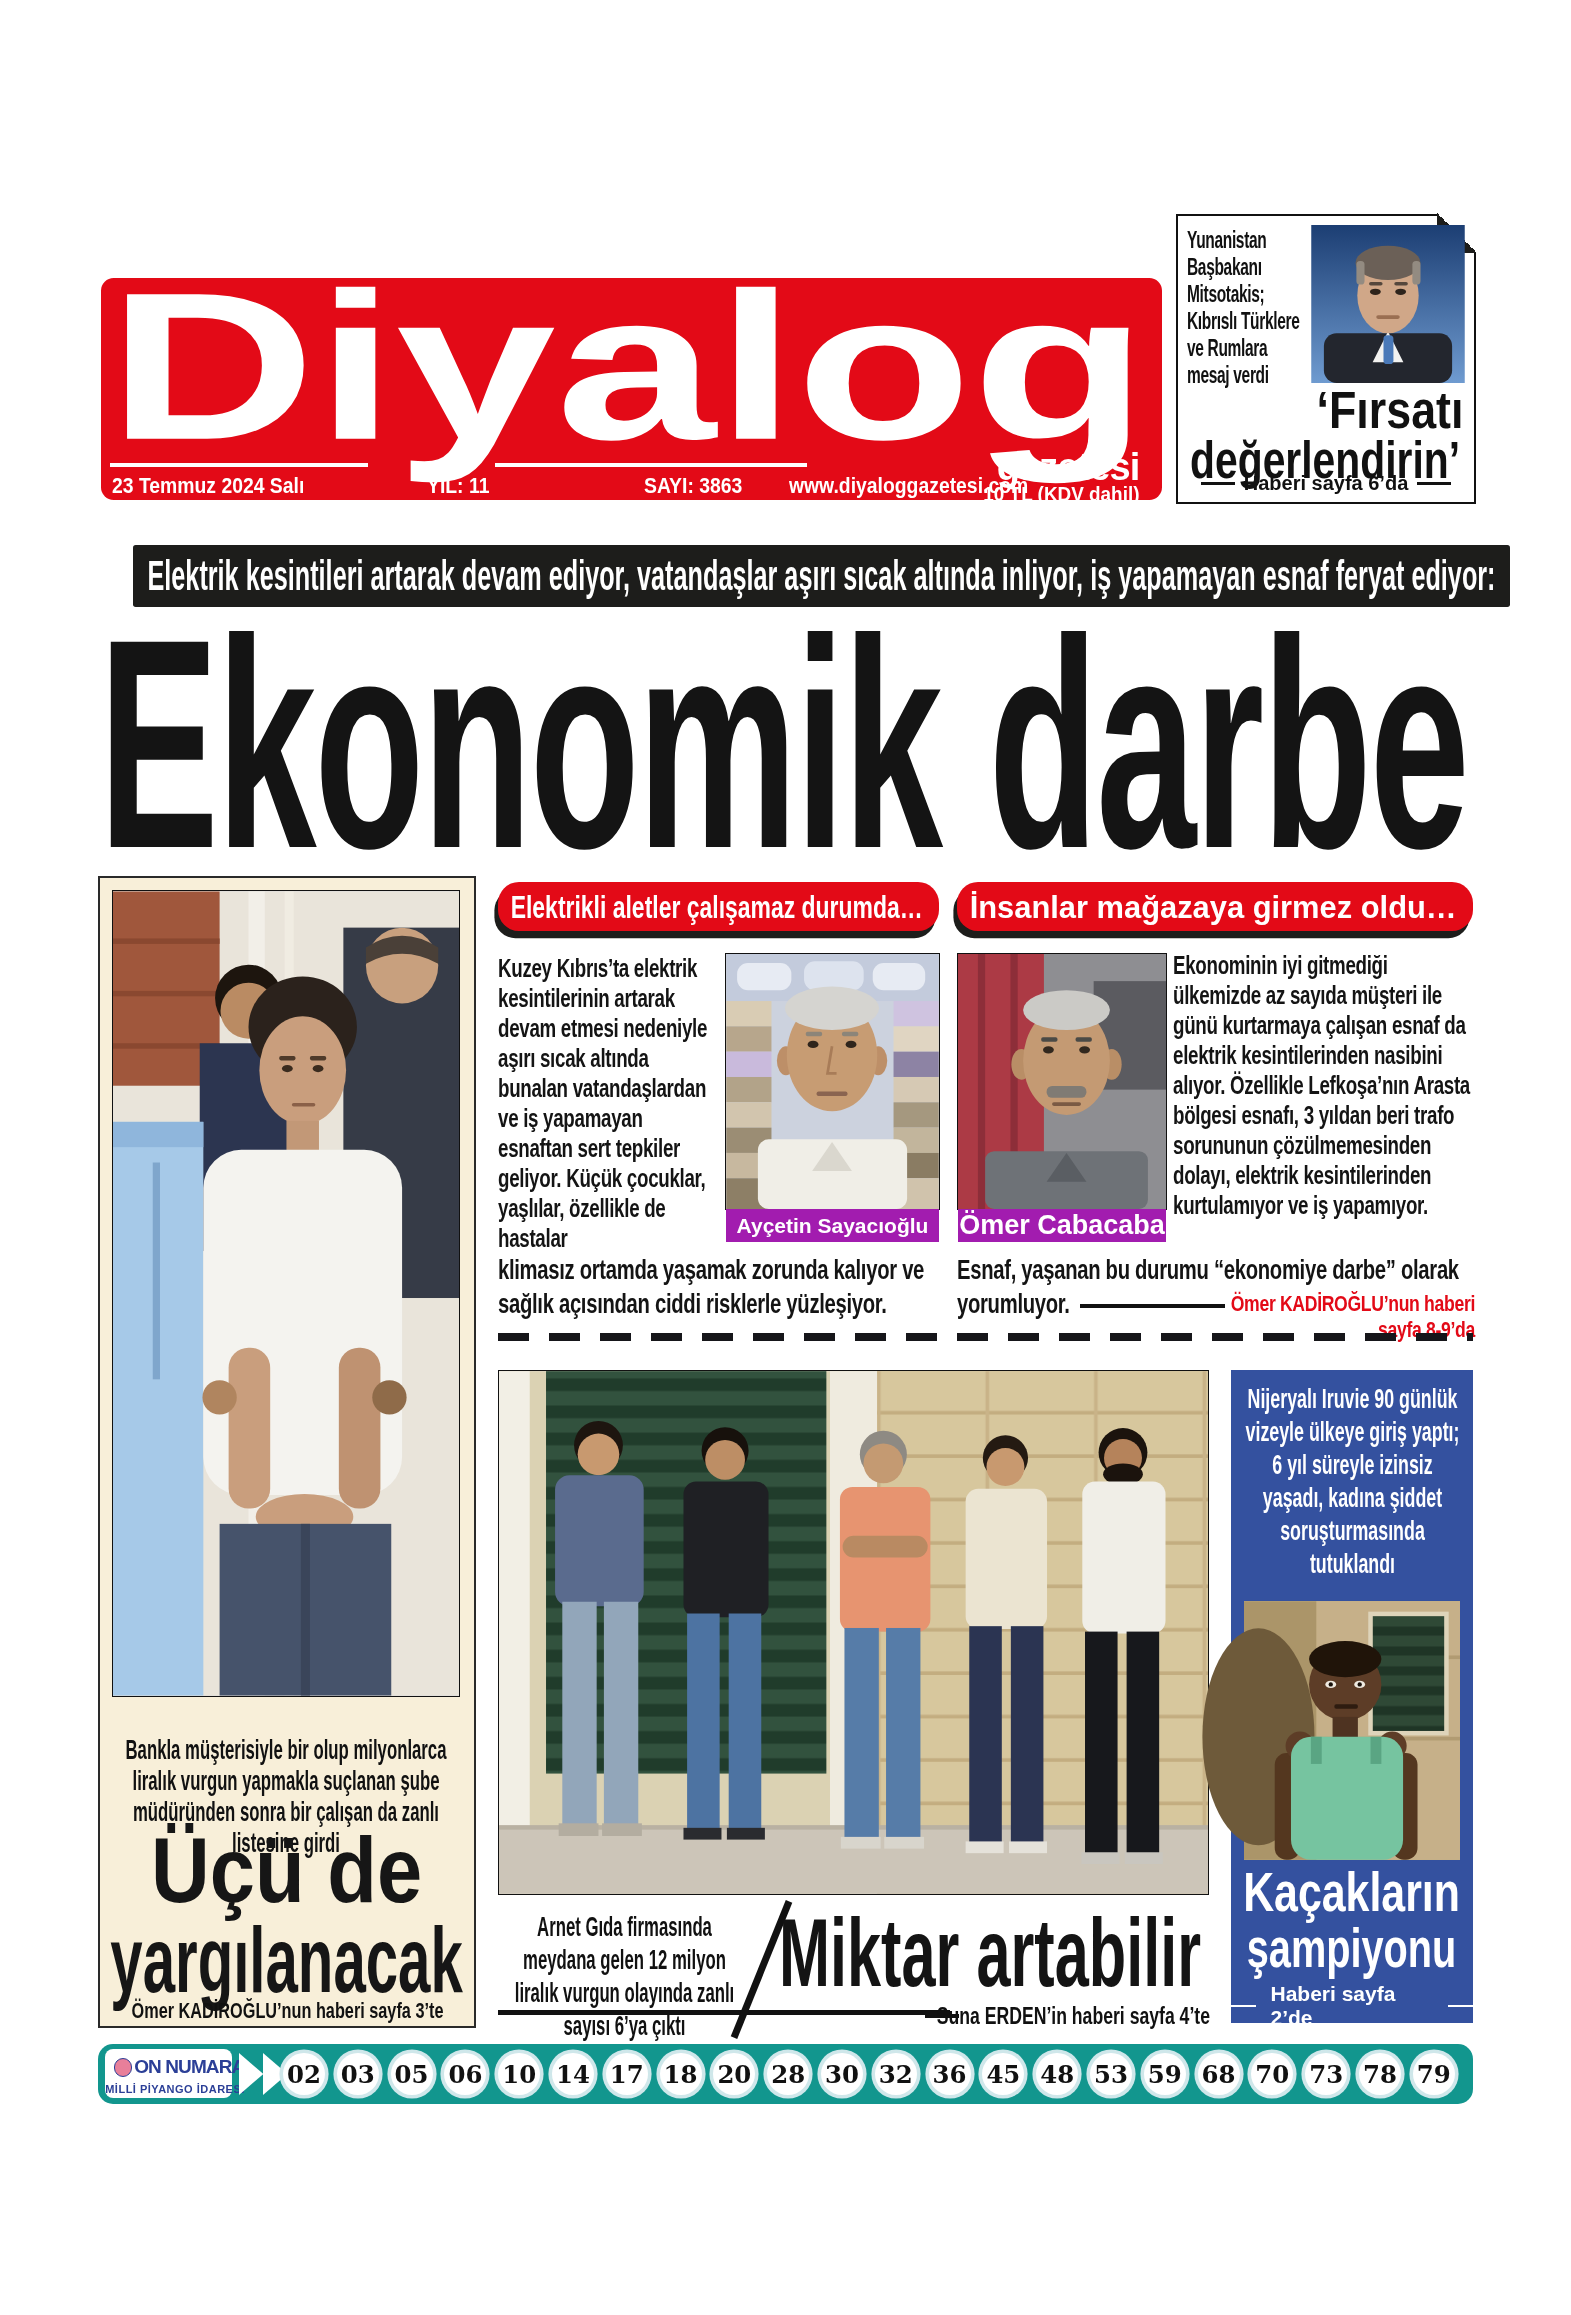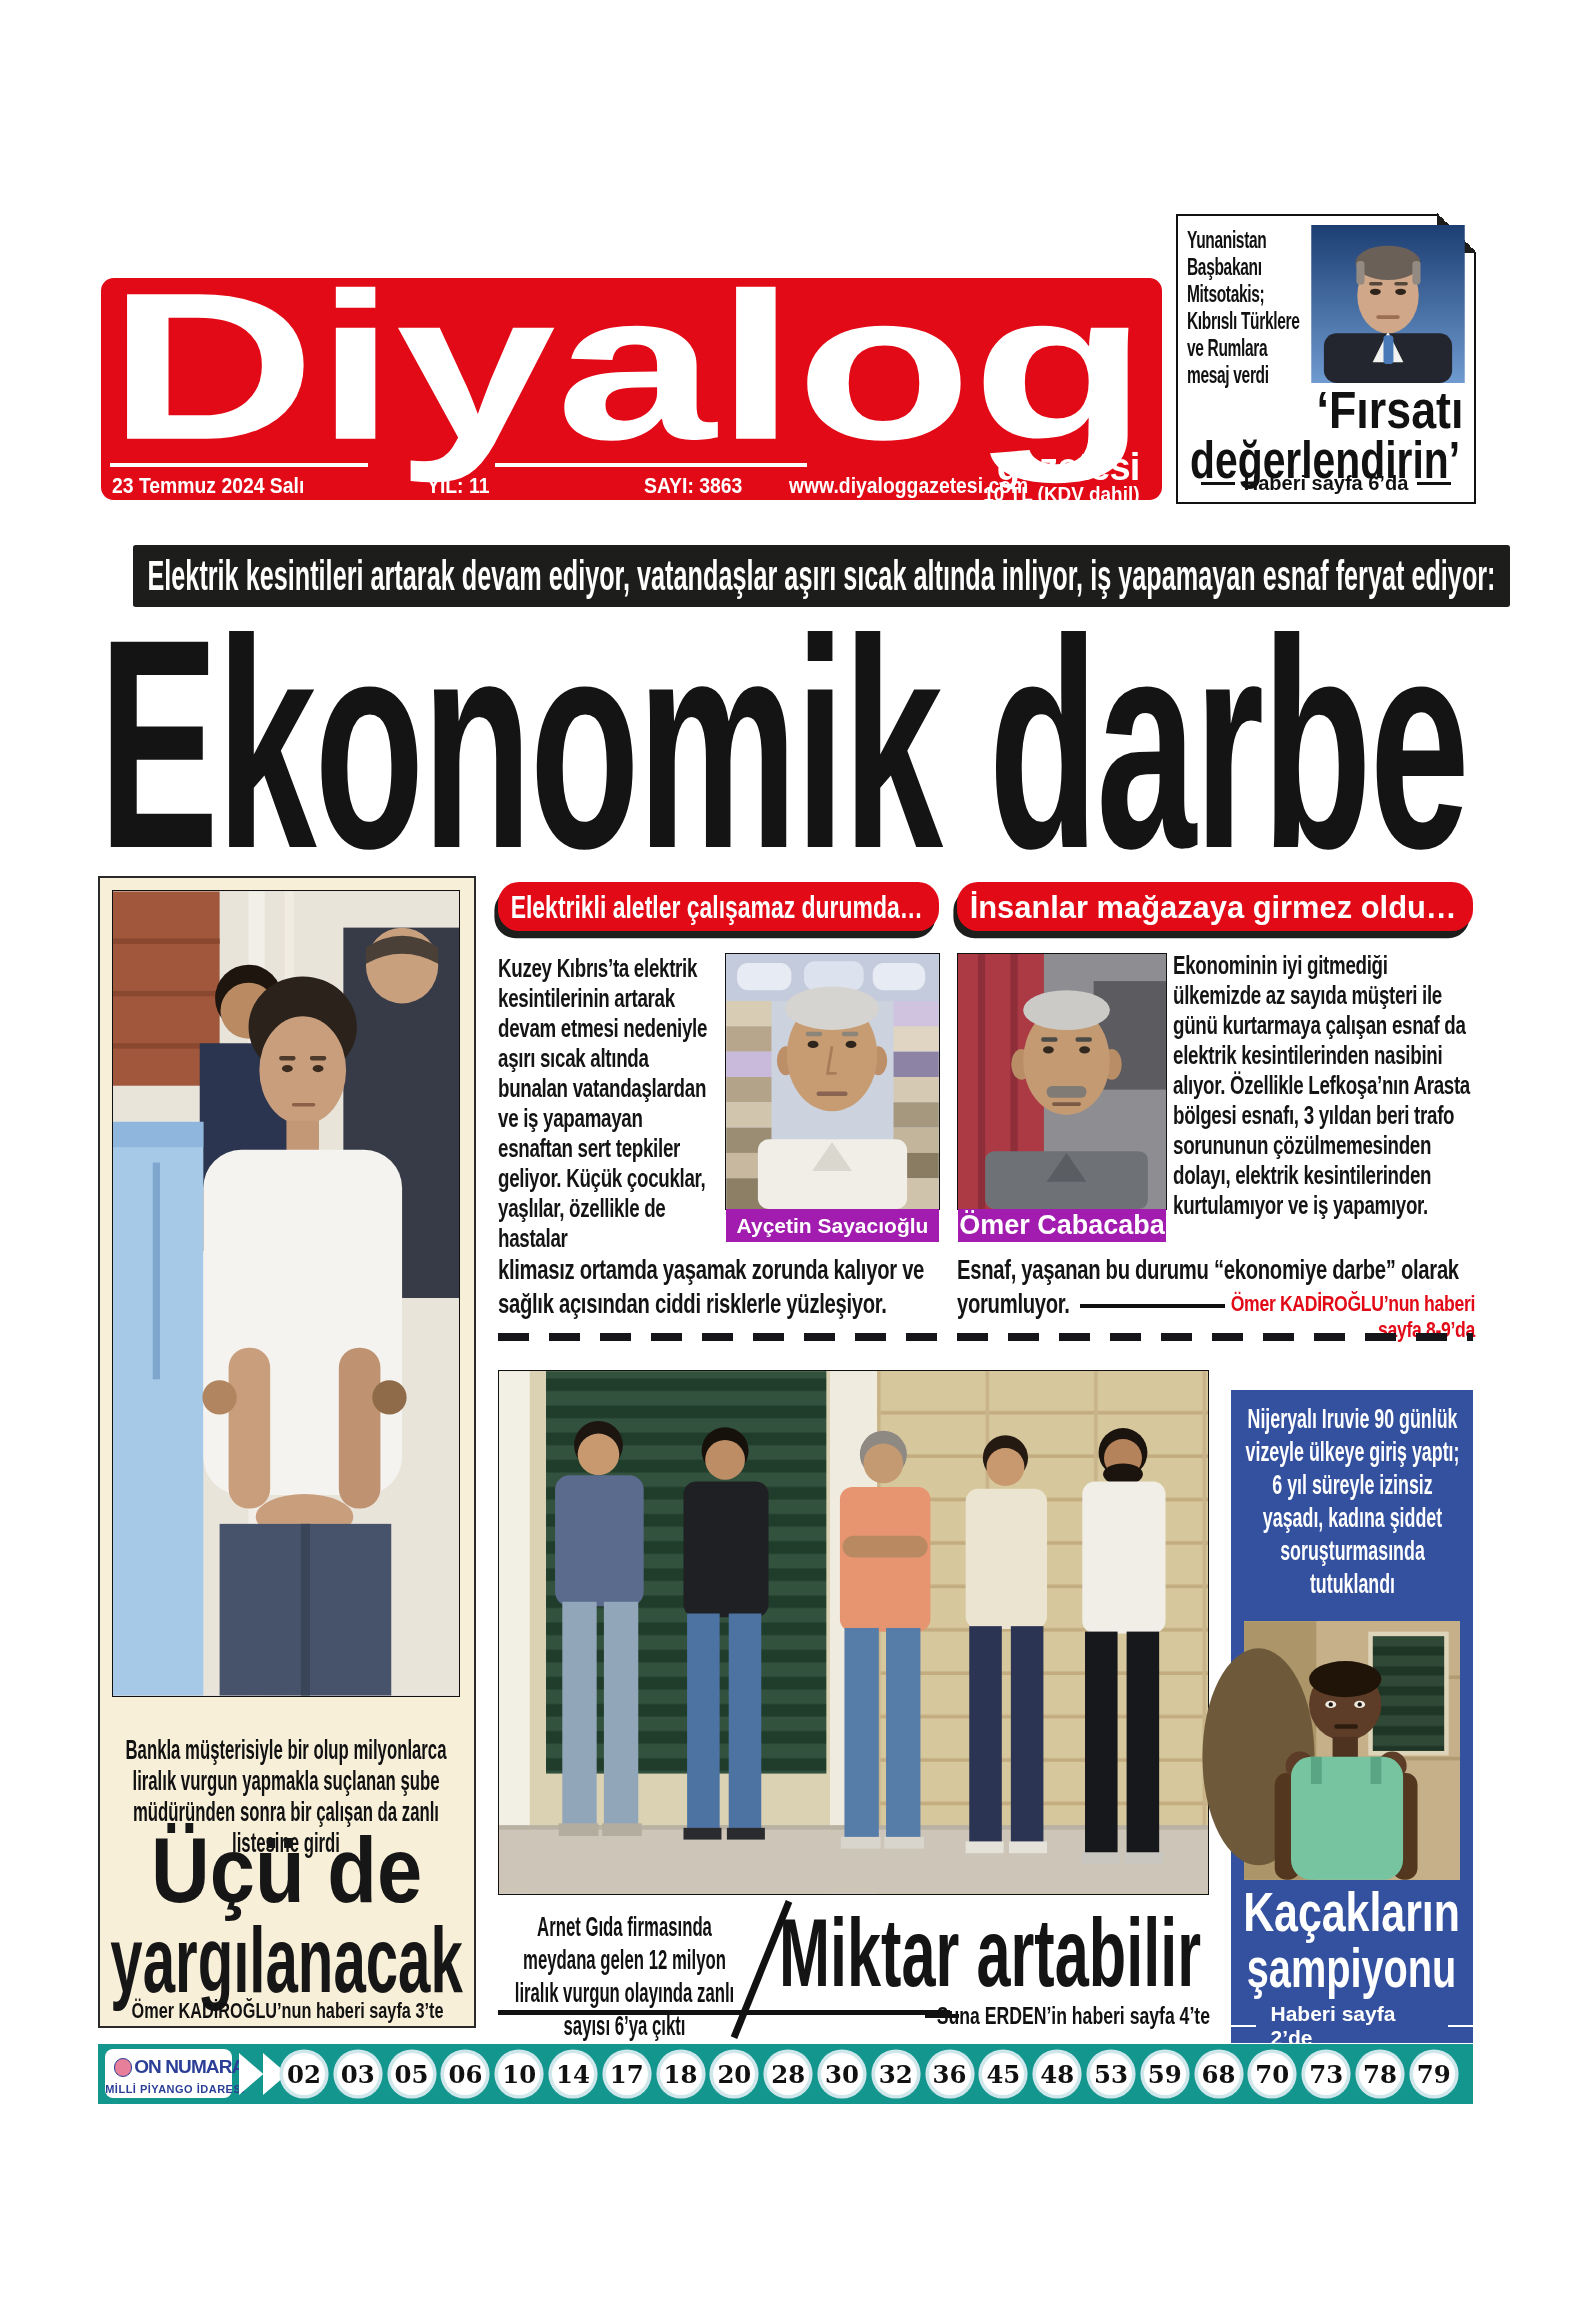--- a/index.html
+++ b/index.html
@@ -53,29 +53,29 @@
   
   #mid-kicker{position:absolute;left:422px;top:1911px;width:405px;text-align:center;font-weight:bold;font-size:27px;
               line-height:33px;color:#111;transform:scaleX(.62);transform-origin:center top;}
   #mid-rule{left:498px;top:2010px;width:452px;height:4.5px;background:#111;}
   #slash{left:758px;top:1896px;width:7.2px;height:147px;background:#111;transform:rotate(22deg);}
   #mid-byline{position:absolute;left:628px;top:2003px;width:582px;text-align:right;font-weight:bold;font-size:23.5px;color:#111;
               transform:scaleX(.75);transform-origin:right top;}
   #mid-byline-rule{left:925px;top:2014px;width:34px;height:3.6px;background:#111;}
 
   
-  #bluebox{left:1231px;top:1370px;width:242px;height:653px;background:#34519f;margin-top:20px;}
+  #bluebox{left:1231px;top:1370px;width:242px;height:653px;background:#34519f;}
   #bb-kicker{position:absolute;left:-43px;top:12.7px;width:329px;text-align:center;color:#fff;font-weight:bold;font-size:27px;
              line-height:33px;transform:scaleX(.66);transform-origin:center top;}
   #bb-ref{position:absolute;left:0;top:612px;width:100%;display:flex;align-items:center;justify-content:center;gap:14px;color:#fff;}
   #bb-ref .rule{width:27px;height:2.7px;background:#fff;}
   #bb-ref .t{font-weight:bold;font-size:21px;}
 
   
-  #lotto{left:98px;top:2044px;width:1375px;height:60px;background:#12968e;border-radius:0;}
+  #lotto{left:98px;top:2044px;width:1375px;height:60px;background:#12968e;border-radius:15px;}
   #lotto-logo{position:absolute;left:7.2px;top:5.4px;width:127px;height:49px;background:#fff;border-radius:8.1px;}
   #lotto-brand{position:absolute;left:29px;top:6.3px;font-weight:bold;font-size:19px;color:#2b3f97;letter-spacing:-0.9px;white-space:nowrap;}
   #lotto-sub{position:absolute;left:0;bottom:3.6px;width:100%;text-align:center;font-weight:bold;font-size:11px;color:#2b3f97;letter-spacing:0.5px;white-space:nowrap;}
   .ball-icon{position:absolute;left:9px;top:9px;width:16.3px;height:16.3px;border-radius:50%;background:#e87f9a;border:1.8px solid #2b3f97;}
   .chev{position:absolute;top:9px;width:24.4px;height:42px;background:#fff;clip-path:polygon(0 0,100% 50%,0 100%);}
   #lotto-nums{position:absolute;left:185px;top:9px;display:flex;gap:11.8px;}
   .lnum{width:42px;height:42px;border-radius:50%;background:#fff;box-shadow:0 0 0 3.6px #cfe7ea;
         display:flex;align-items:center;justify-content:center;
         font-family:"DejaVu Serif",serif;font-weight:bold;font-size:24.4px;color:#111;flex:0 0 auto;}
 

